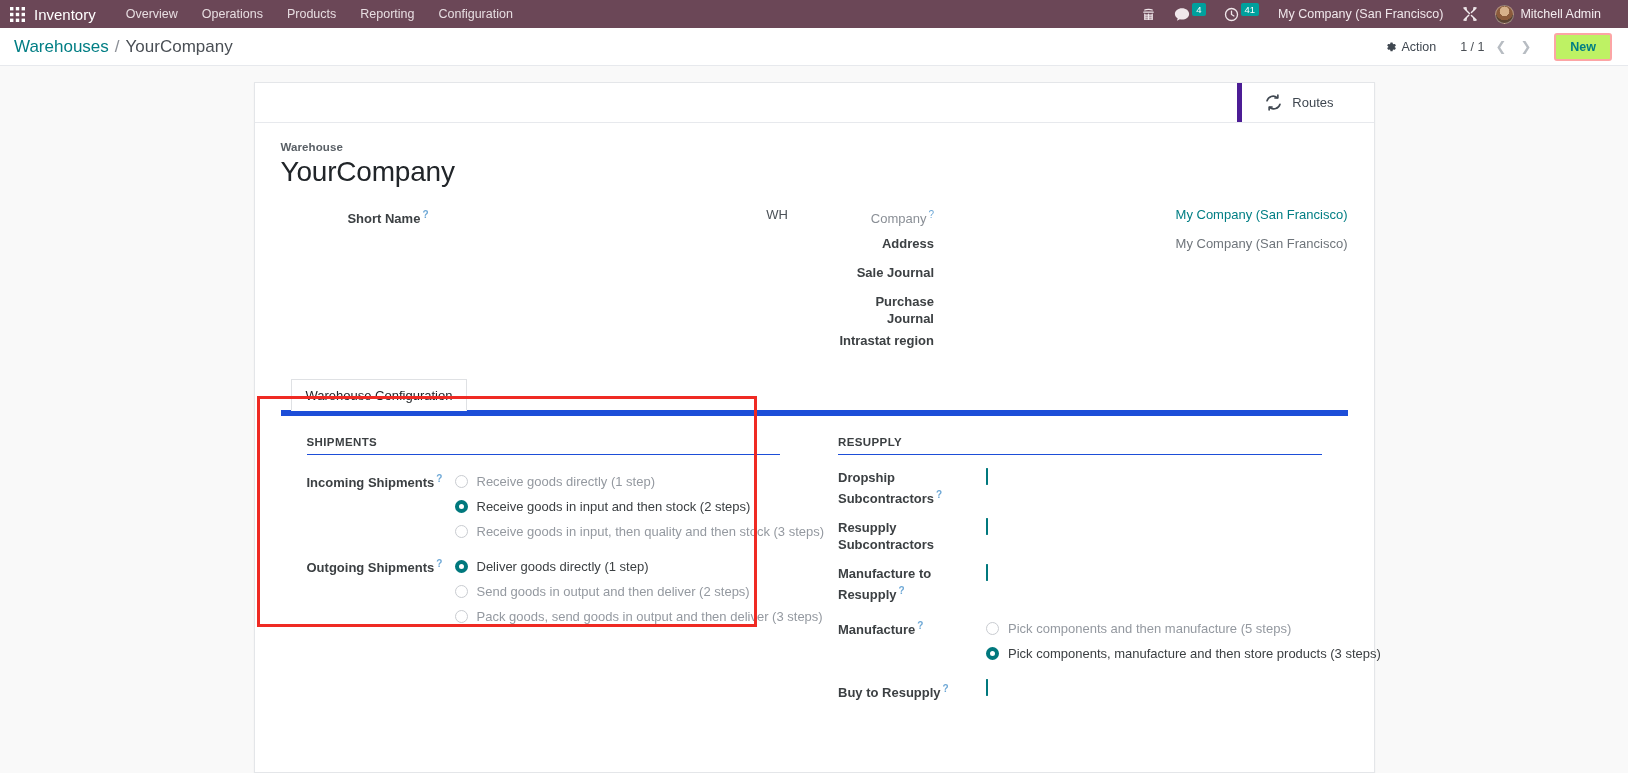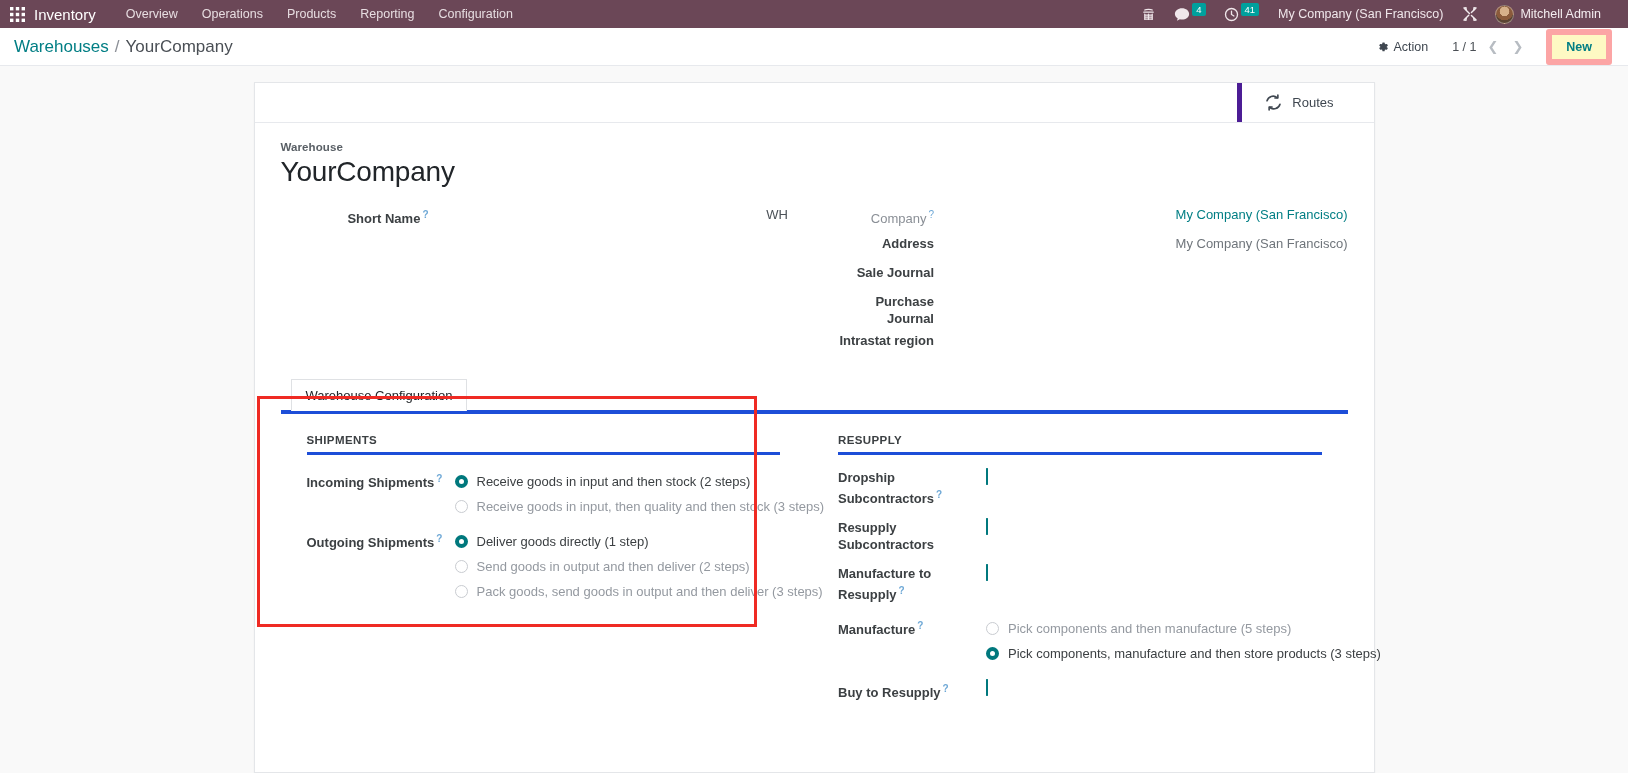--- a/index.html
+++ b/index.html
@@ -131,23 +131,23 @@
   .pager-arrows { display: flex; align-items: center; }
   .pg-arrow {
     padding: 2px 7px;
     color: #b7bcc2;
     font-size: 13px;
     cursor: pointer;
     user-select: none;
   }
   .new-btn {
     margin-left: 16px;
-    border: 6px solid #fca5a5;
+    border: 2px solid #fca5a5;
     color: #017e84;
-    background: #fef9c3;
+    background: #bef264;
     font-size: 12.5px;
     font-weight: 600;
     padding: 4px 14px;
     border-radius: 3px;
     cursor: pointer;
     line-height: 16px;
   }
 
   
   .sheet-wrap {
@@ -237,21 +237,21 @@
   .fld-value.link { color: #017e84; cursor: pointer; }
   .fld-value.ghost { color: #6f757b; }
 
   .right-fld .fld-label { width: 100px; flex: 0 0 100px; }
   .right-fld .fld-value { padding-left: 2px; }
 
   
   .notebook { margin-top: 22px; }
   .nb-tabs {
     display: flex;
-    border-bottom: 4px solid #1d4ed8;
+    border-bottom: 6px solid #1d4ed8;
     padding-left: 10px;
     text-align: right;
   }
   .nb-tab {
     font-size: 13px;
     color: #3b4045;
     padding: 8px 14px 7px 14px;
     border: 1px solid transparent;
     border-bottom: none;
     margin-bottom: -1px;
@@ -270,21 +270,21 @@
   .sub-col { width: 50%; }
   .sub-col.left { padding: 0 34px 0 26px; }
   .sub-col.right { padding: 0 26px 0 24px; }
 
   .section-title {
     font-size: 11.5px;
     font-weight: bold;
     letter-spacing: .4px;
     color: #3c4043;
     padding-bottom: 6px;
-    border-bottom: 3px solid #1d4ed8;
+    border-bottom: 1px solid #1d4ed8;
     margin-bottom: 14px;
   }
 
   .radio-row { display: flex; align-items: flex-start; margin-bottom: 6px; }
   .radio-label {
     width: 148px; flex: 0 0 148px;
     font-size: 13px; font-weight: bold; color: #3c4043;
     line-height: 18px;
     padding-top: 1px;
   }
@@ -497,20 +497,24 @@
           <div class="two-col">
 
             <div class="sub-col left">
               <div class="section-title">SHIPMENTS</div>
 
               <div class="radio-row">
                 <div class="radio-label">
                   <span>Incoming Shipments</span><span class="q">?</span>
                 </div>
                 <div class="radio-list">
+                  <div class="radio-item">
+                    <span class="rb"></span>
+                    <span class="rb-text">Receive goods directly (1 step)</span>
+                  </div>
                   <div class="radio-item sel">
                     <span class="rb on"></span>
                     <span class="rb-text">Receive goods in input and then stock (2 steps)</span>
                   </div>
                   <div class="radio-item">
                     <span class="rb"></span>
                     <span class="rb-text">Receive goods in input, then quality and then stock (3 steps)</span>
                   </div>
                 </div>
               </div>

